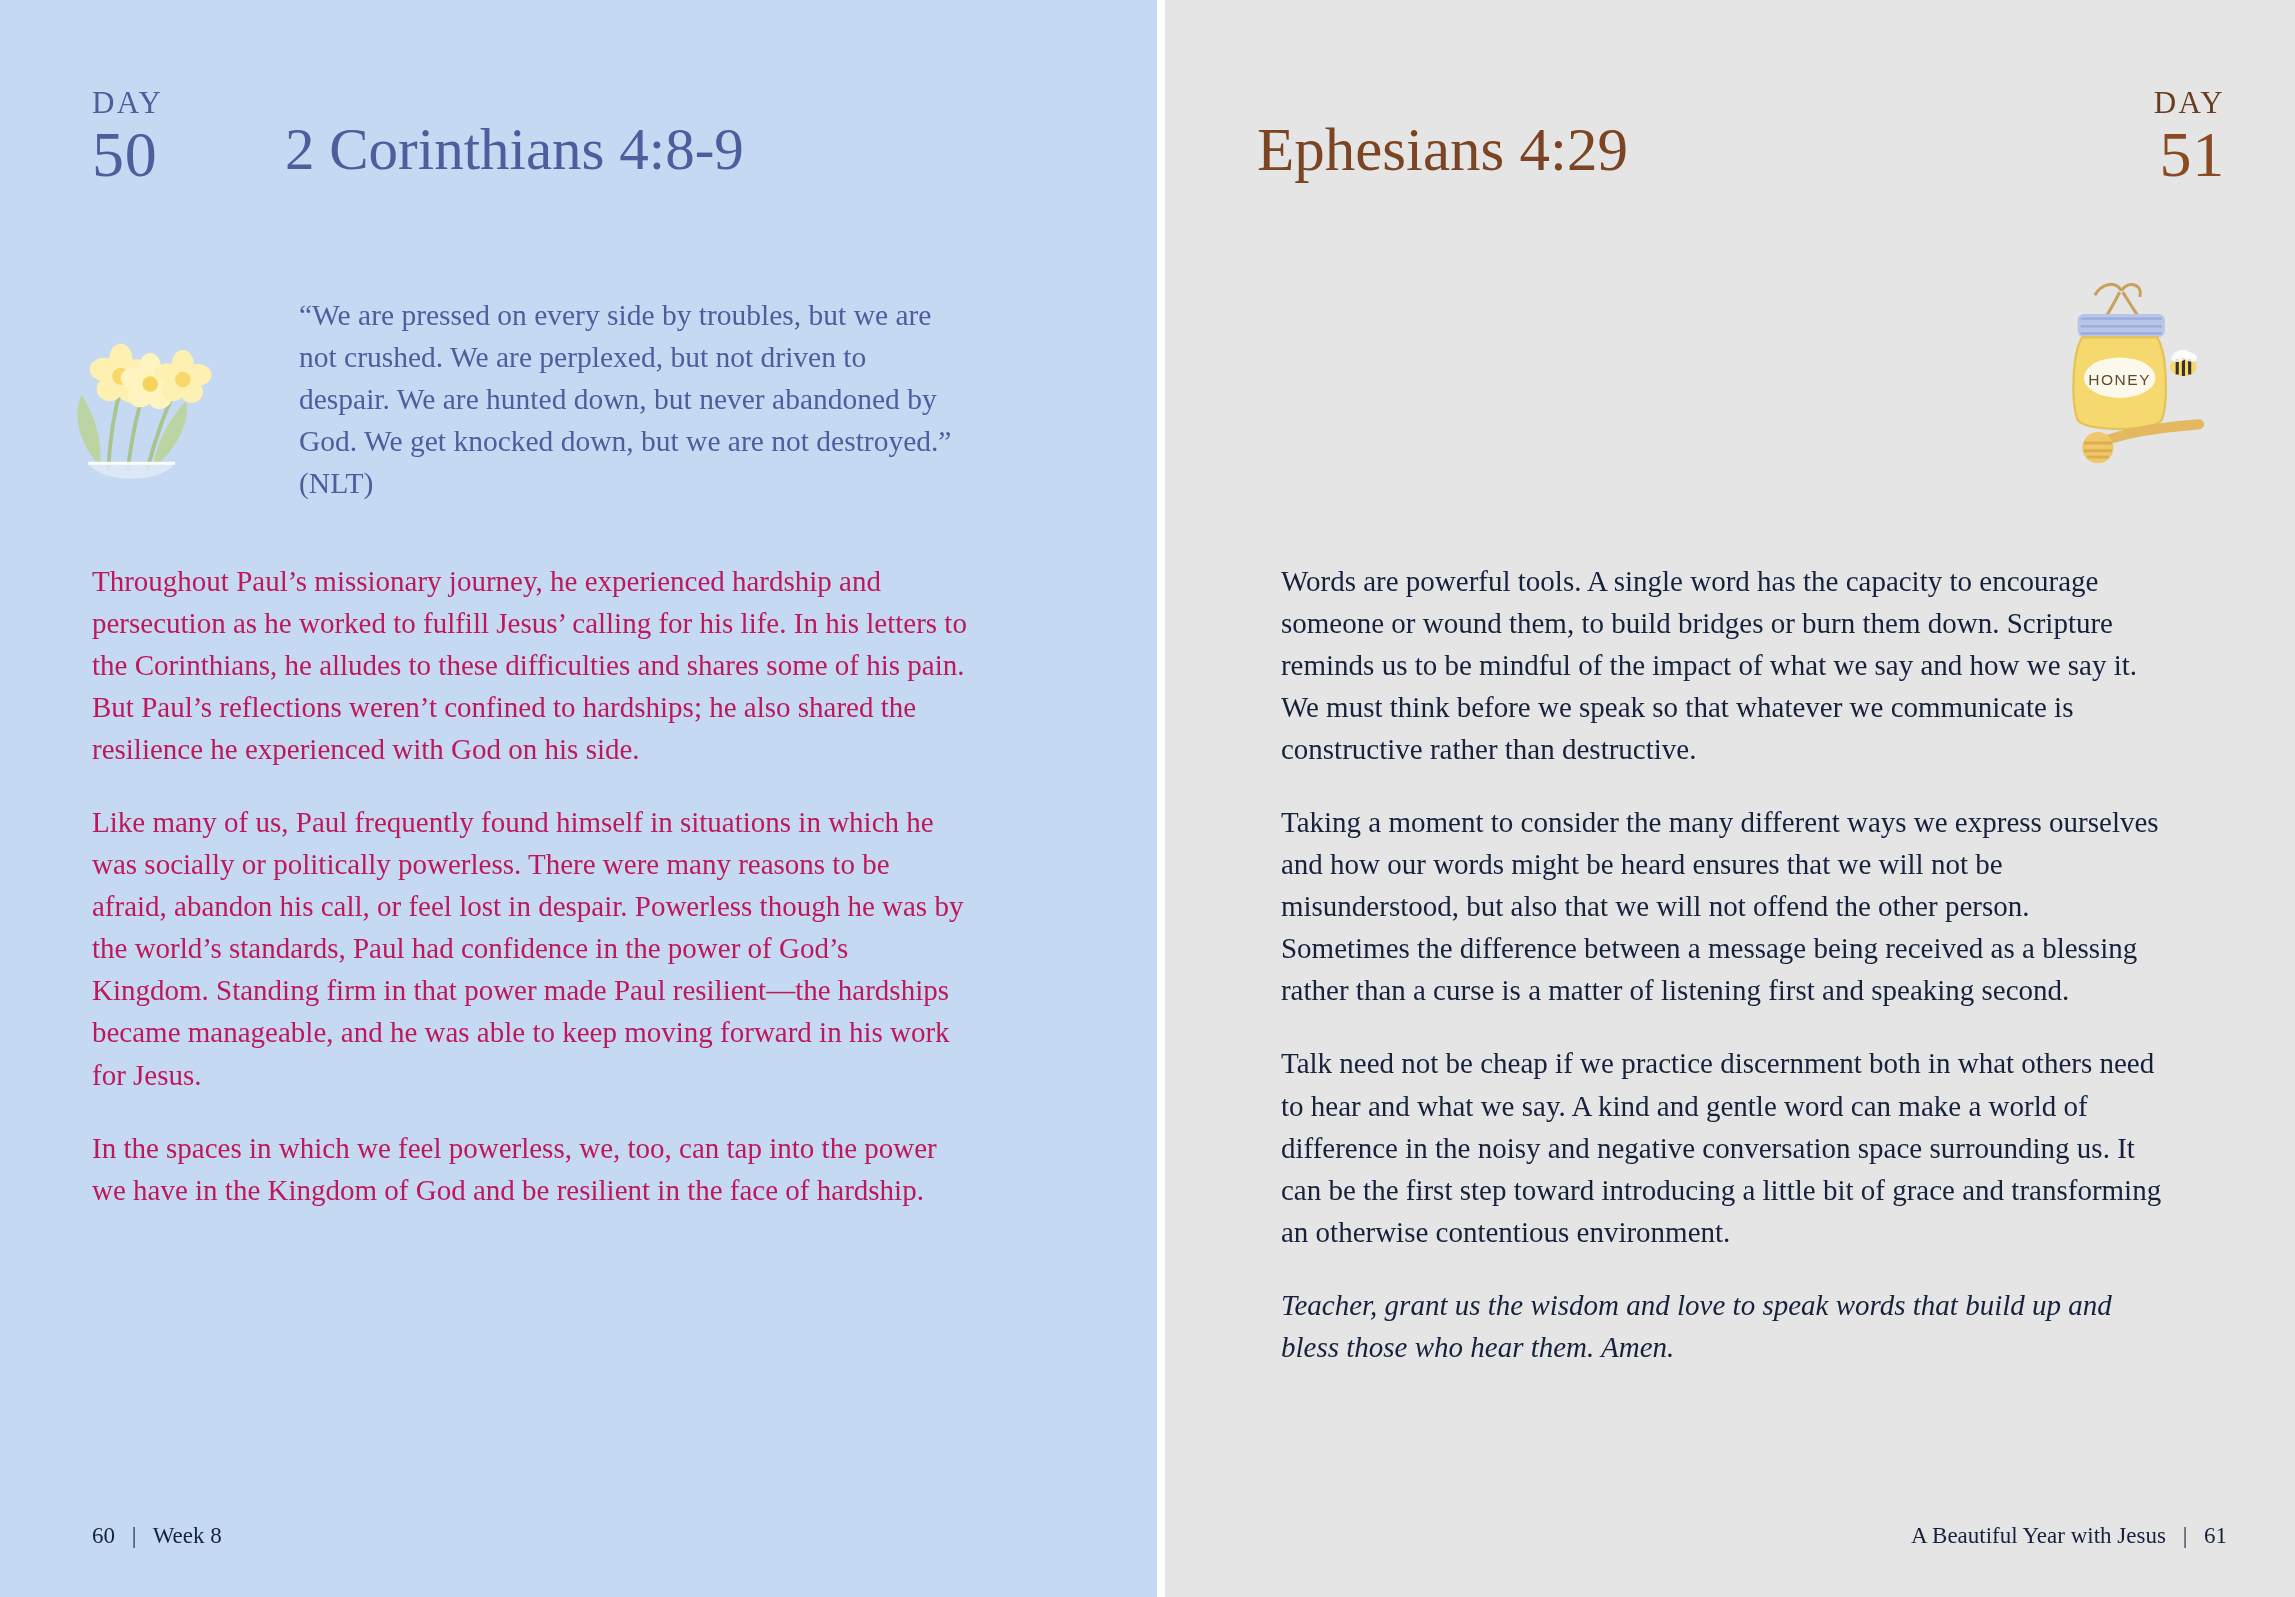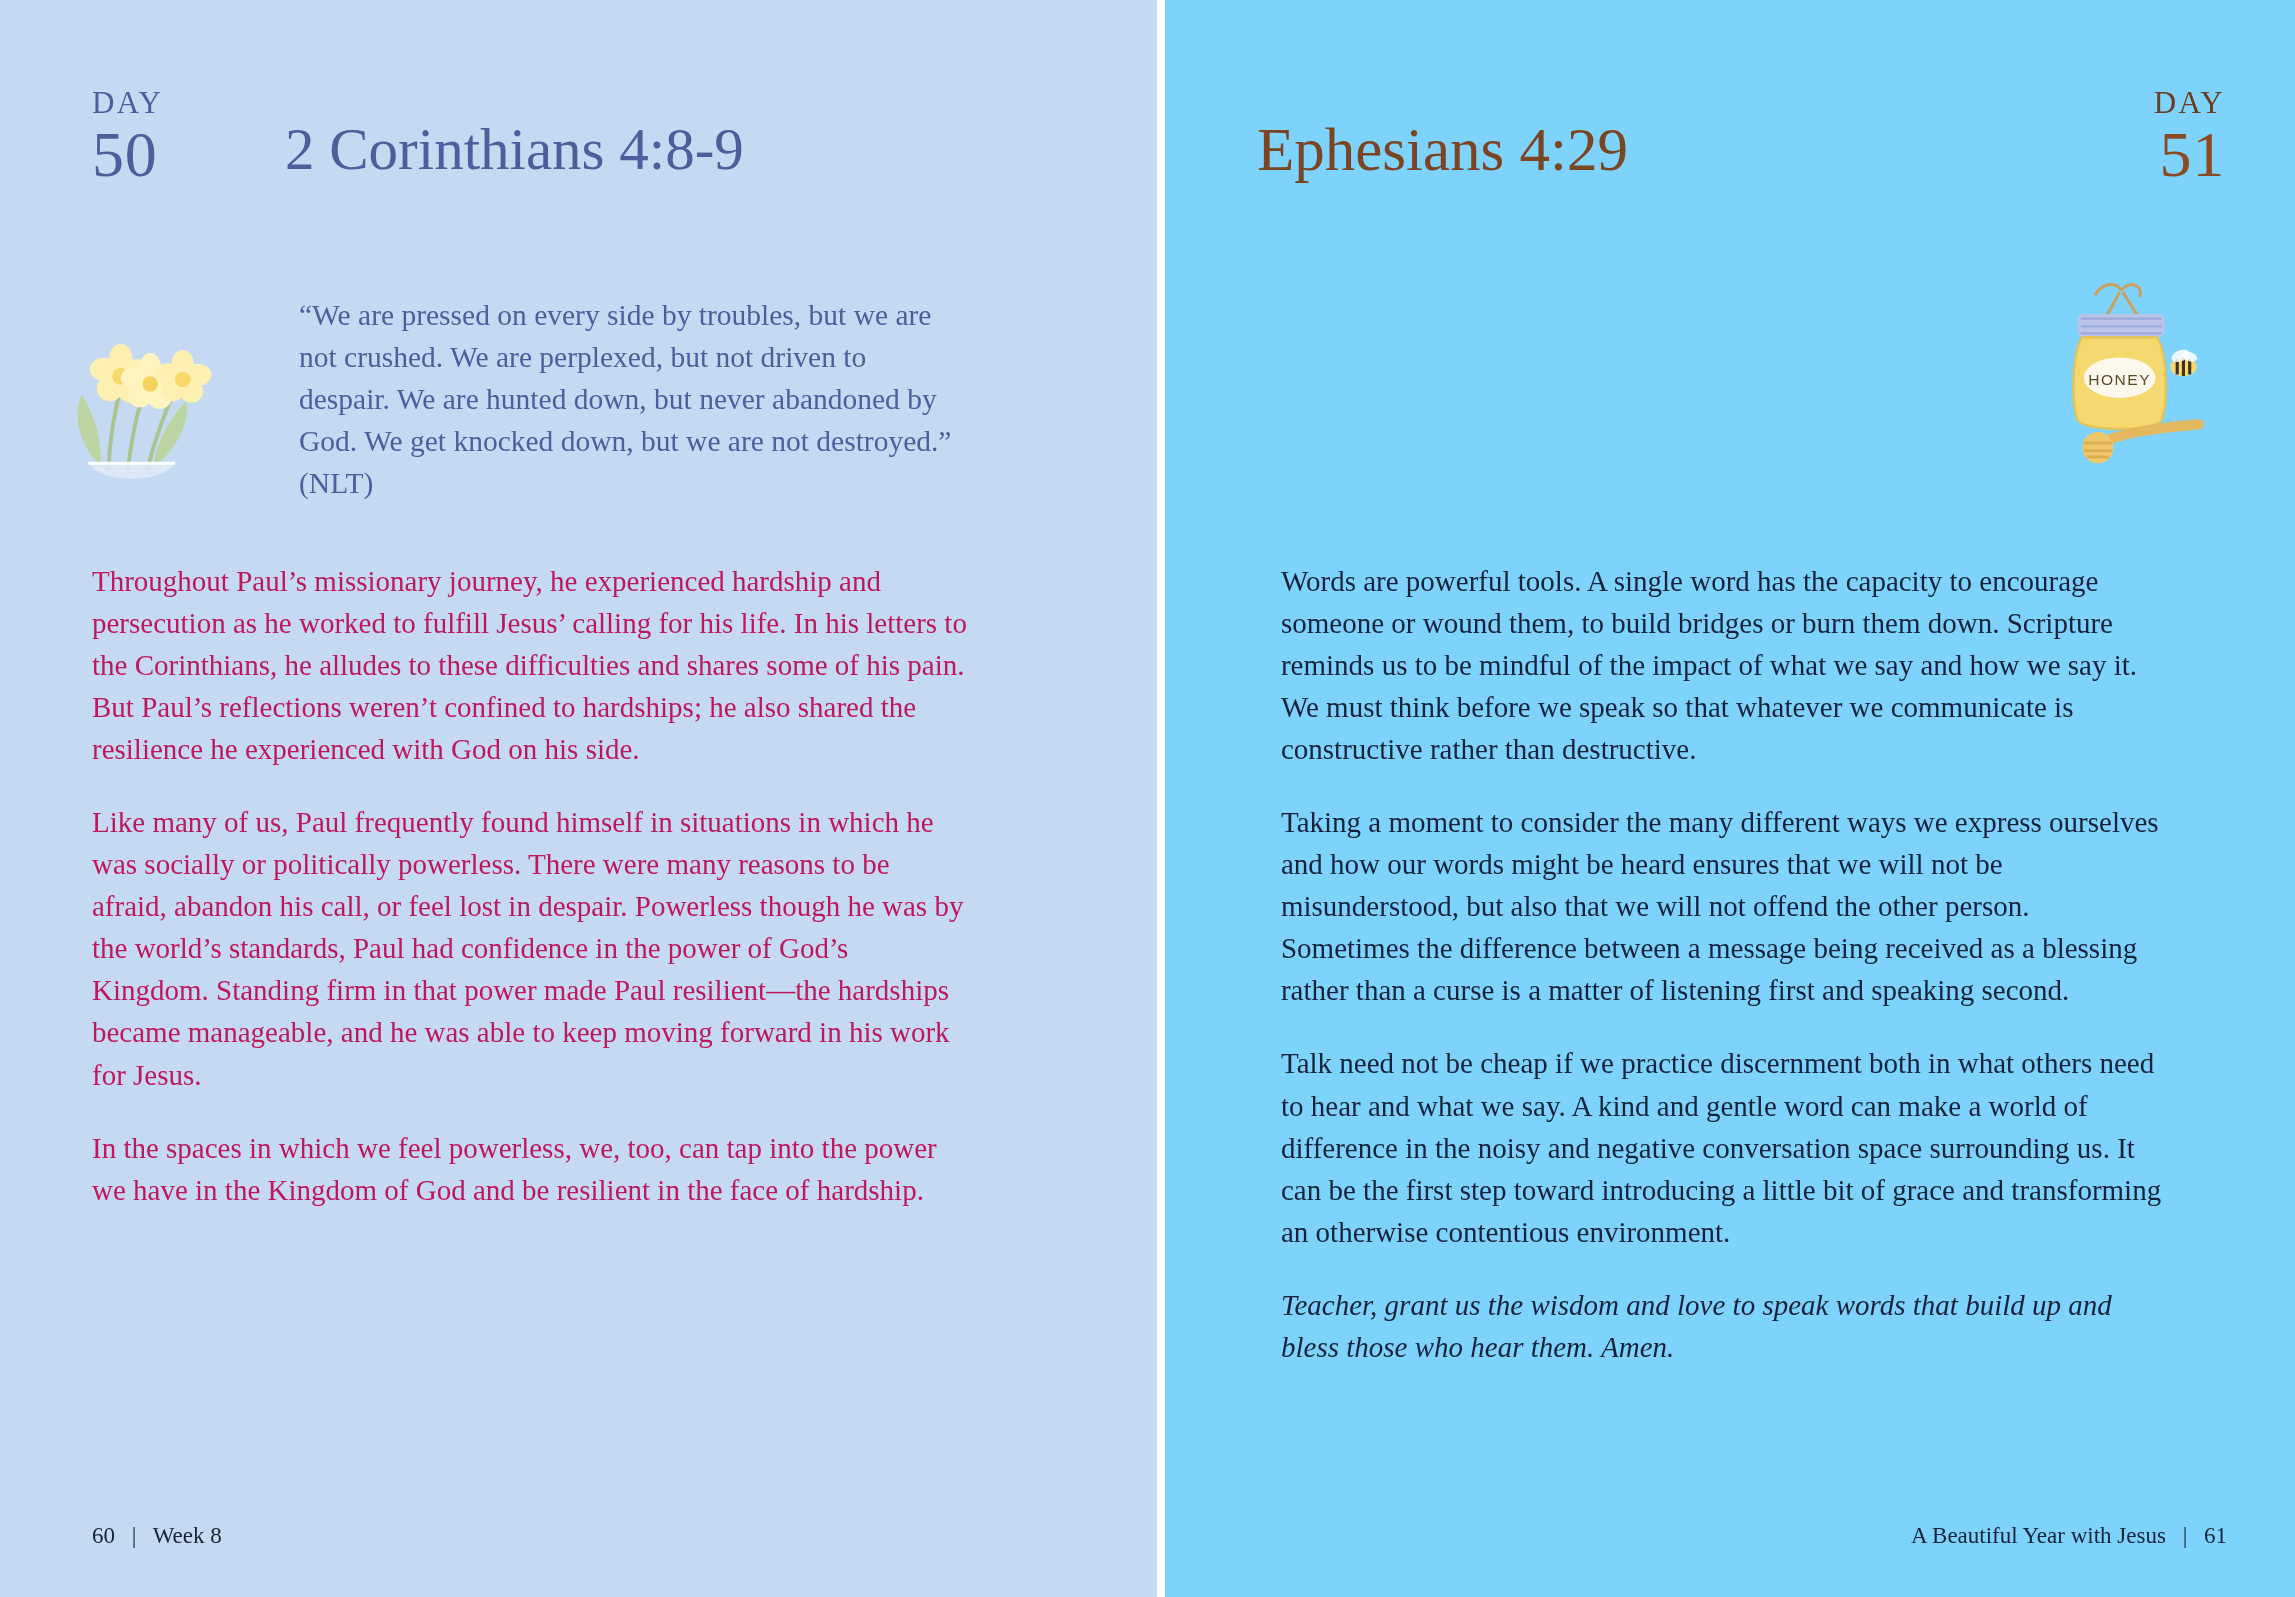--- a/index.html
+++ b/index.html
@@ -23,21 +23,21 @@
   .page-left {
     width: 1161px;
     height: 1597px;
     background: #c5daf2;
     position: relative;
     box-sizing: border-box;
   }
   .page-right {
     width: 1134px;
     height: 1597px;
-    background: #7dd3fc;
+    background: #e5e5e5;
     position: relative;
     box-sizing: border-box;
   }
   
   .left-header {
     position: absolute;
     top: 87px;
     left: 92px;
     display: flex;
     align-items: flex-end;

